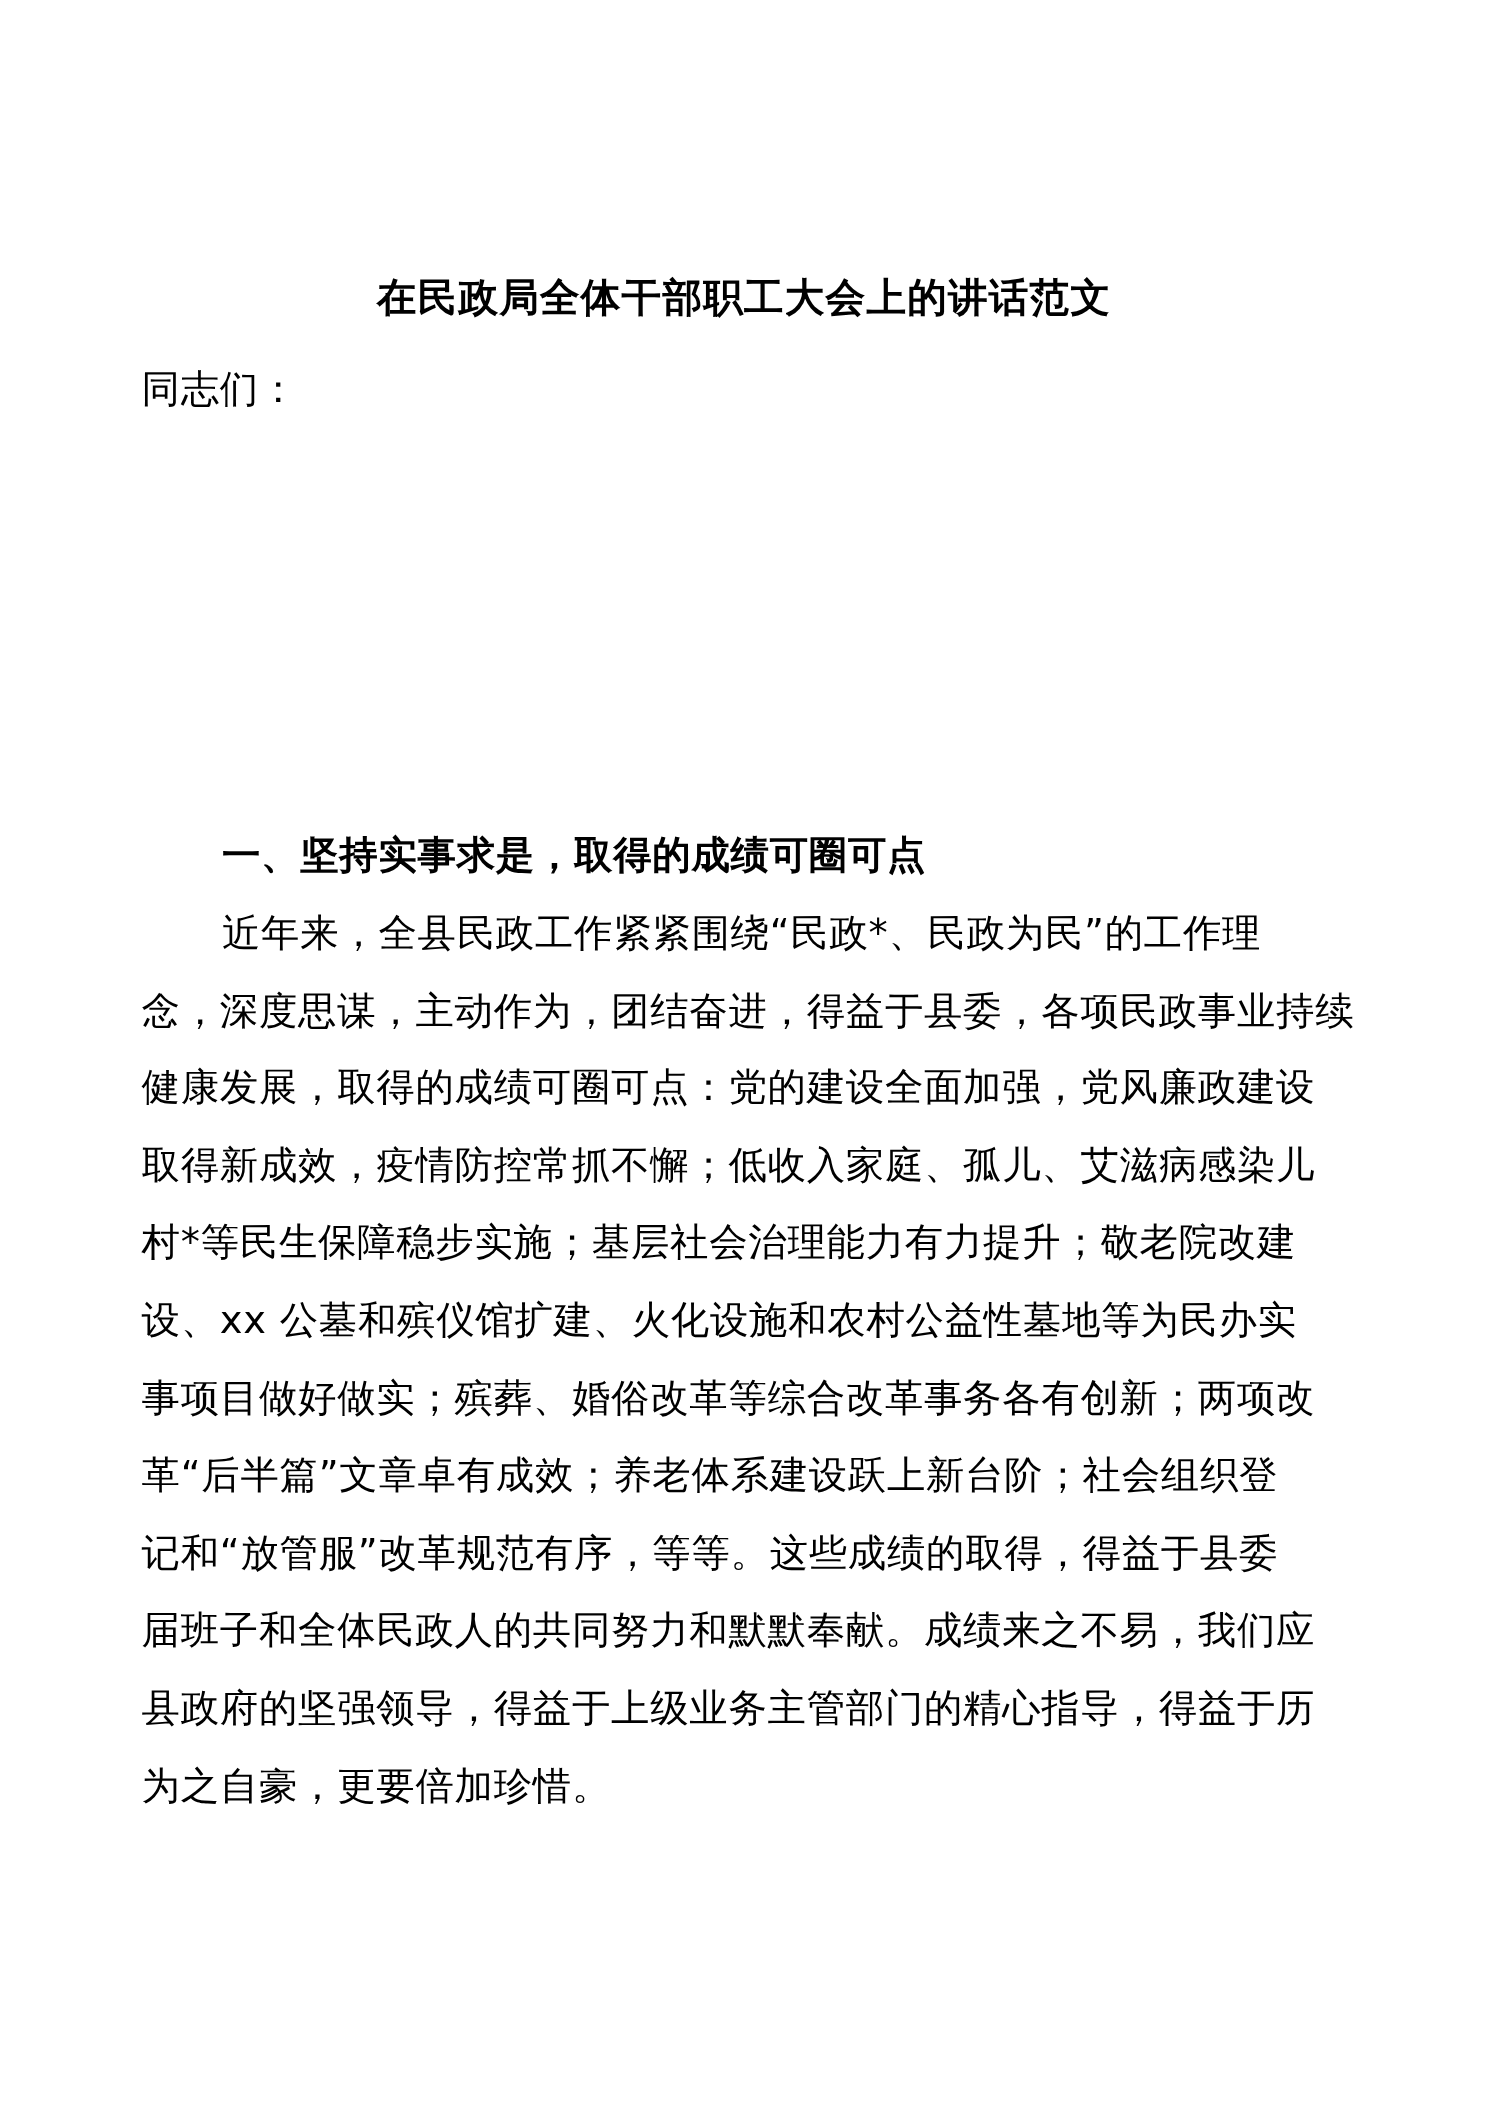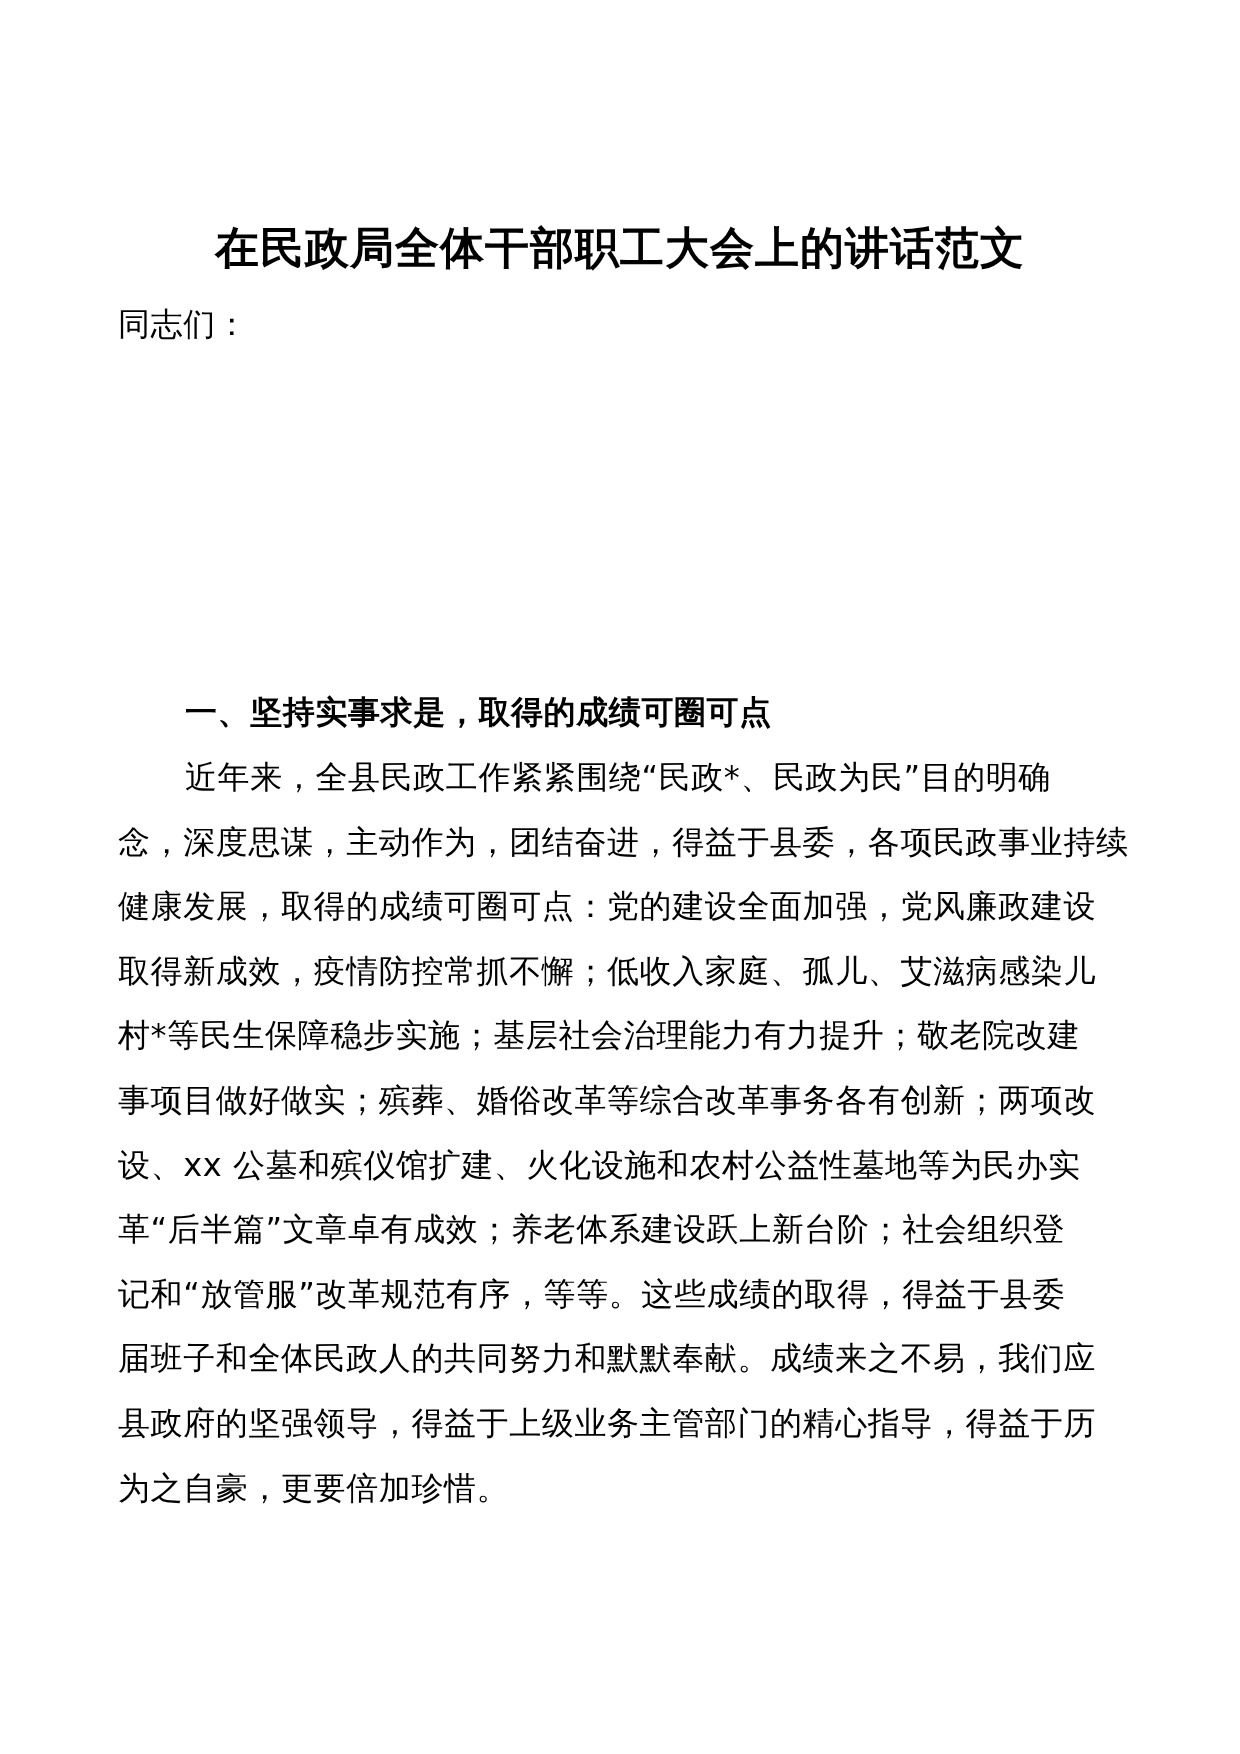--- a/index.html
+++ b/index.html
@@ -1,20 +1,20 @@
 <!DOCTYPE html>
 <html><head>
 <meta charset="utf-8">
 <style>
   html, body { margin: 0; padding: 0; background: #ffffff; }
   body { width: 1240px; height: 1754px; position: relative; overflow: hidden;
          font-family: "DejaVu Sans", "Liberation Sans", sans-serif; color: #000000; }
   .page { position: absolute; left: 0; top: 0; width: 1240px; height: 1754px; background: #ffffff; }
   .title { position: absolute; left: 0; width: 1240px; top: 222px; text-align: center;
-           font-size: 44px; font-weight: bold; line-height: 52px; letter-spacing: 1px; white-space: nowrap; }
+           font-size: 33px; font-weight: bold; line-height: 52px; letter-spacing: 1px; white-space: nowrap; }
   .body-block { position: absolute; left: 118px; width: 1010px; }
   .line { display: block; height: 64.6px; line-height: 64.6px; font-size: 32px; white-space: nowrap;
           letter-spacing: 0.6px; }
   .indent { padding-left: 67px; }
   .heading { font-weight: bold; }
   .salutation { top: 292px; }
   .para1 { top: 357px; }
   .heading-block { top: 680px; }
   .para2 { top: 745px; }
 </style>
@@ -28,27 +28,27 @@
   <div class="body-block salutation">
     <span class="line">同志们：</span>
   </div>
 
 
   <div class="body-block heading-block">
     <span class="line indent heading">一、坚持实事求是，取得的成绩可圈可点</span>
   </div>
 
   <div class="body-block para2">
-    <span class="line indent">近年来，全县民政工作紧紧围绕“民政*、民政为民”目的明确</span>
+    <span class="line indent">近年来，全县民政工作紧紧围绕“民政*、民政为民”的工作理</span>
     <span class="line">念，深度思谋，主动作为，团结奋进，得益于县委，各项民政事业持续</span>
     <span class="line">健康发展，取得的成绩可圈可点：党的建设全面加强，党风廉政建设</span>
     <span class="line">取得新成效，疫情防控常抓不懈；低收入家庭、孤儿、艾滋病感染儿</span>
     <span class="line">村*等民生保障稳步实施；基层社会治理能力有力提升；敬老院改建</span>
+    <span class="line">设、xx 公墓和殡仪馆扩建、火化设施和农村公益性墓地等为民办实</span>
     <span class="line">事项目做好做实；殡葬、婚俗改革等综合改革事务各有创新；两项改</span>
-    <span class="line">设、xx 公墓和殡仪馆扩建、火化设施和农村公益性墓地等为民办实</span>
     <span class="line">革“后半篇”文章卓有成效；养老体系建设跃上新台阶；社会组织登</span>
     <span class="line">记和“放管服”改革规范有序，等等。这些成绩的取得，得益于县委</span>
     <span class="line">届班子和全体民政人的共同努力和默默奉献。成绩来之不易，我们应</span>
     <span class="line">县政府的坚强领导，得益于上级业务主管部门的精心指导，得益于历</span>
     <span class="line">为之自豪，更要倍加珍惜。</span>
   </div>
 
 </div>
 
 </body></html>

